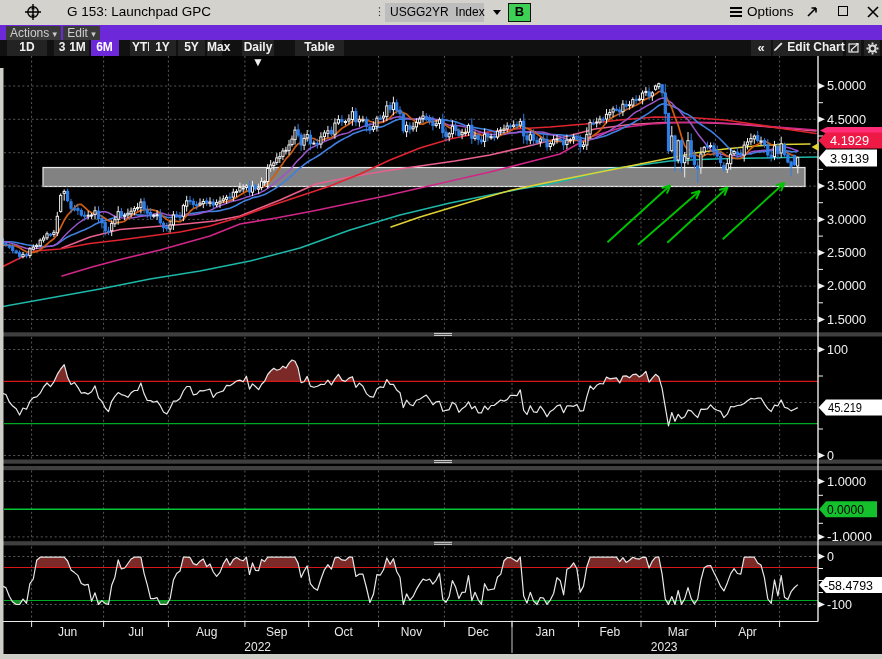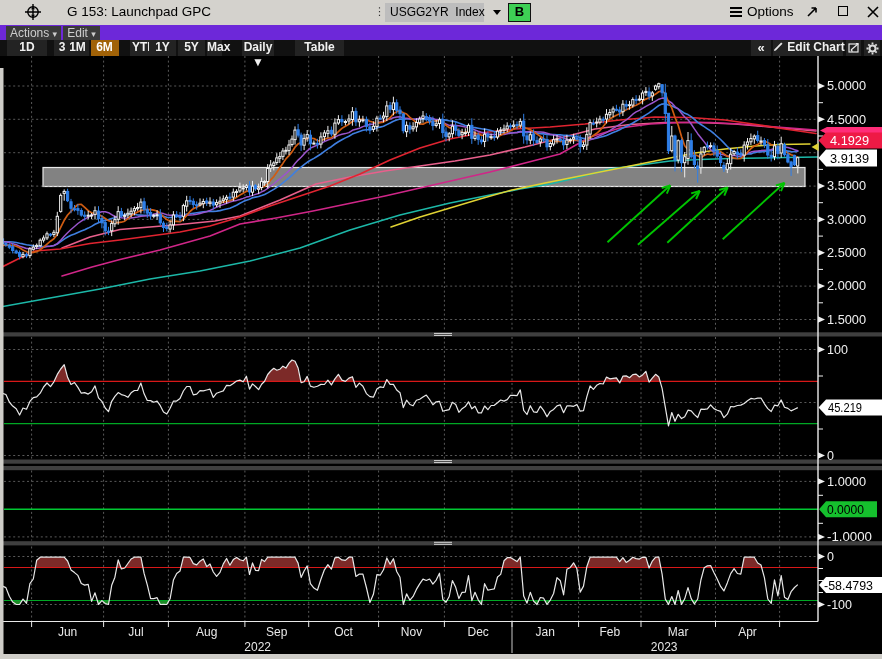--- a/index.html
+++ b/index.html
@@ -4,21 +4,21 @@
 body{width:882px;height:659px;overflow:hidden;background:#000;}
 .tbar{position:absolute;left:0;top:0;width:882px;height:25px;background:#d4d2cd;padding-left:39px;}
 .tbar .ttl{position:absolute;left:67px;top:4px;font-size:13.5px;color:#000;}
 .sec{position:absolute;left:385px;top:3px;width:99px;height:19px;background:#bdbdbd;color:#000;font-size:12px;line-height:19px;padding-left:5px;}
 .bbox{position:absolute;left:508px;top:2.5px;width:23px;height:19px;background:#3ed054;border:1.5px solid #111;color:#000;font-size:13px;font-weight:bold;text-align:center;line-height:16px;}
 .opts{position:absolute;left:747px;top:4px;font-size:13.5px;color:#000;}
 .r2{position:absolute;left:0;top:25px;width:882px;height:15px;background:#6d28d9;}
 .btn2{position:absolute;top:0.5px;height:14px;background:#3a3a3a;color:#cdcdcd;font-size:12px;line-height:14px;text-align:center;}
 .r3{position:absolute;left:0;top:40px;width:882px;height:16px;background:#111;}
 .btn3{position:absolute;top:0;height:15.5px;background:#232323;color:#f0f0f0;font-size:12px;font-weight:bold;line-height:15px;text-align:center;}
-.sel{background:#a16207;color:#fff;}
+.sel{background:#6d28d9;color:#fff;}
 #chart{position:absolute;left:0;top:56px;}
 svg text{font-family:"Liberation Sans",sans-serif;}
 </style></head><body>
 <svg id="chart" width="882" height="603" viewBox="0 56 882 603">
     <rect x="0" y="0" width="882" height="659" fill="#000"></rect>
     <line x1="31.6" y1="56" x2="31.6" y2="331.5" stroke="#595959" stroke-width="1" stroke-dasharray="2,2.6"></line>
     <line x1="31.6" y1="337" x2="31.6" y2="459" stroke="#595959" stroke-width="1" stroke-dasharray="2,2.6"></line>
     <line x1="31.6" y1="470.5" x2="31.6" y2="540.5" stroke="#595959" stroke-width="1" stroke-dasharray="2,2.6"></line>
     <line x1="31.6" y1="546.5" x2="31.6" y2="621.5" stroke="#595959" stroke-width="1" stroke-dasharray="2,2.6"></line>
     <line x1="103.6" y1="56" x2="103.6" y2="331.5" stroke="#595959" stroke-width="1" stroke-dasharray="2,2.6"></line>

